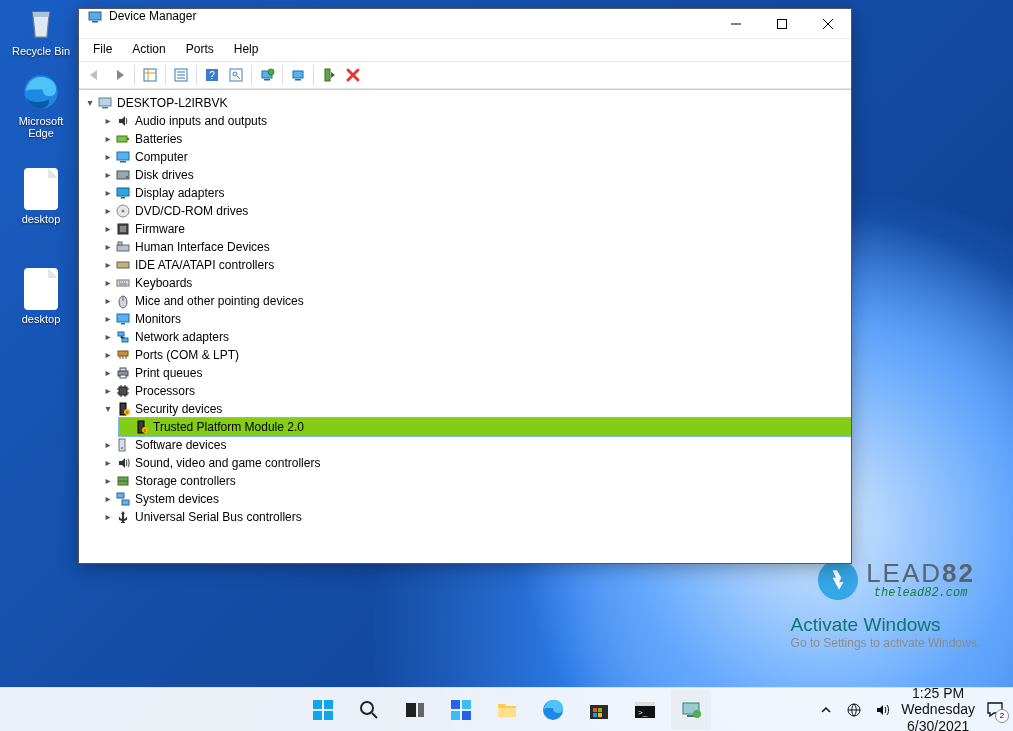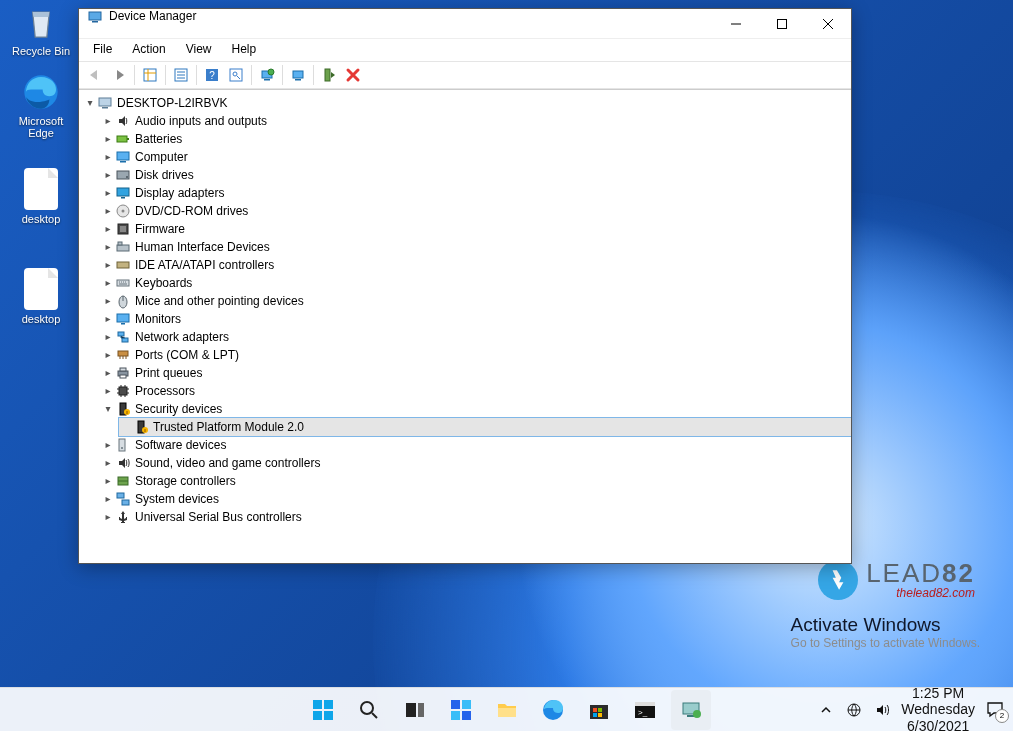--- a/index.html
+++ b/index.html
@@ -44,36 +44,36 @@
   .tb-btn svg { width:16px; height:16px; }
 
   .tree { flex:1; overflow:auto; font-size:12px; padding:4px 0 4px 4px; border-top:1px solid #ccc; }
   .tree-node { display:flex; align-items:center; height:18px; line-height:18px; }
   .tree-arrow { width:14px; display:flex; align-items:center; justify-content:center; color:#555; font-size:10px; }
   .tree-arrow.noexp { visibility:hidden; }
   .tree-icon { width:16px; height:16px; margin-right:4px; display:flex; align-items:center; justify-content:center; }
   .tree-icon svg { width:16px; height:16px; }
   .indent1 { margin-left:18px; }
   .indent2 { margin-left:36px; }
-  .selected { background:#e5e5e5; outline:1px solid #7fb7e8; }
+  .selected { background:#84cc16; outline:1px solid #7fb7e8; }
 
   
   .watermark { position:absolute; right:38px; top:560px; display:flex; align-items:center; gap:8px; z-index:4; }
   .watermark .logo { width:40px; height:40px; border-radius:50%; background:#35a6e6; display:flex; align-items:center; justify-content:center; position:relative; }
   .watermark .logo svg { width:26px; height:26px; }
   .watermark .logo::before,
   .watermark .logo::after { content:""; position:absolute; width:5px; height:5px; background:#35a6e6; border-radius:50%; }
   .watermark .logo::before { top:-7px; left:4px; }
   .watermark .logo::after { top:-2px; left:-4px; width:4px; height:4px; }
   .watermark .txt { color:#6c7a87; font-family:"Segoe UI Light","Segoe UI"; }
   .watermark .brand { font-size:26px; letter-spacing:2px; line-height:1; color:#58646f; }
   .watermark .brand b { font-weight:700; }
-  .watermark .site { font-size:12px; font-style:italic; text-align:right; color:#b91c1c; }
+  .watermark .site { font-size:12px; font-style:italic; text-align:center; color:#15803d;font-family:Liberation Mono, monospace; }
   .activate { position:absolute; right:33px; top:614px; text-align:left; color:#888; z-index:4; }
-  .activate .h { font-size:19px; color:#0f172a; }
+  .activate .h { font-size:19px; color:#0f766e; }
   .activate .s { font-size:12px; color:#8c8c8c; }
 
   
   .taskbar { position:absolute; left:0; right:0; bottom:0; height:44px; background: rgba(248,250,253,.95); border-top:1px solid #dcdfe4; display:flex; align-items:center; z-index:10; }
   .taskbar .center { position:absolute; left:50%; transform:translateX(-50%); display:flex; gap:6px; }
   .taskbar .center .tbi { width:40px; height:40px; display:flex; align-items:center; justify-content:center; border-radius:4px; }
   .taskbar .center .tbi svg { width:24px; height:24px; }
   .taskbar .tray { position:absolute; right:6px; display:flex; align-items:center; height:100%; gap:10px; }
   .tray .clock { text-align:center; font-size:14px; line-height:1.15; color:#111; }
   .tray-icon { width:18px; height:18px; display:flex; align-items:center; justify-content:center; }
@@ -137,21 +137,21 @@
           <svg viewBox="0 0 10 10">
             <path stroke="#000" stroke-width="1" d="M0 0l10 10M10 0L0 10"></path>
           </svg>
         </div>
     </div>
   </div>
 
   <div class="menubar">
     <span>File</span>
     <span>Action</span>
-    <span>View</span>
+    <span>Ports</span>
     <span>Help</span>
   </div>
 
   <div class="toolbar">
     <div class="tb-btn">
         <svg viewBox="0 0 16 16">
           <path fill="#bfbfbf" d="M10 3v10L3 8z"></path>
         </svg>
       </div>
     <div class="tb-btn">

